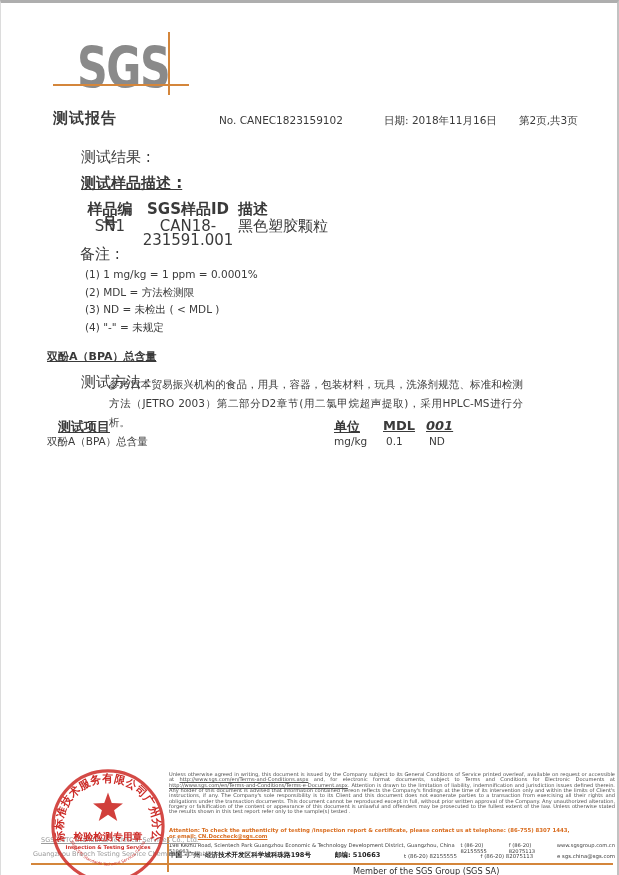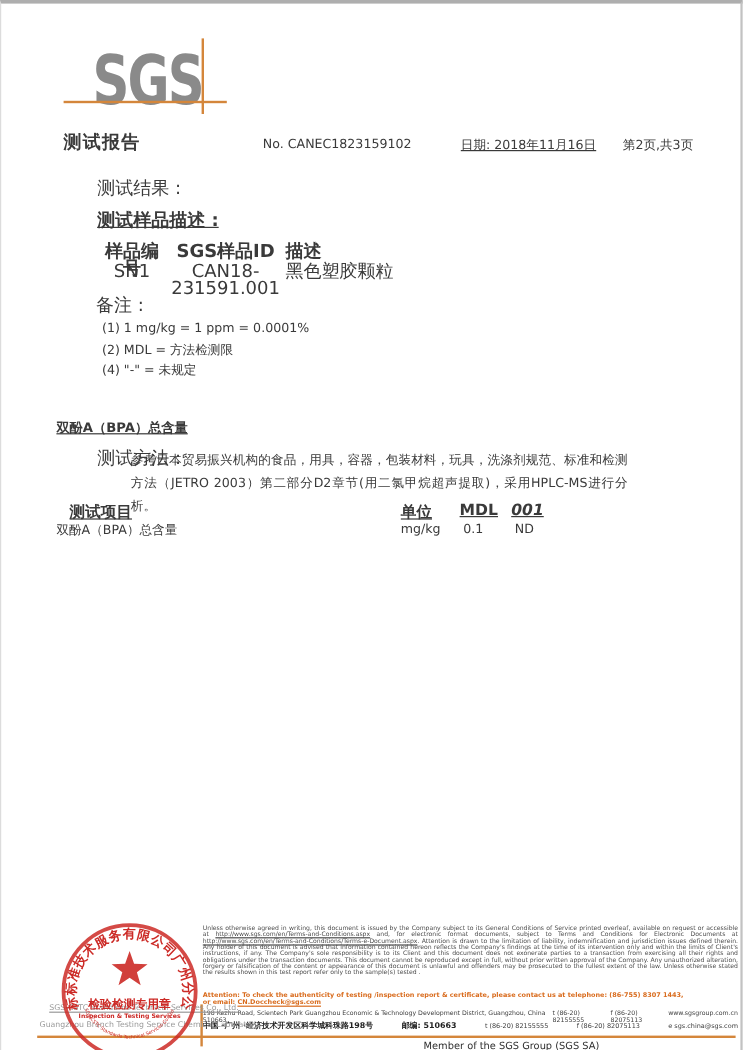--- a/index.html
+++ b/index.html
@@ -18,21 +18,21 @@
   }
   .abs{position:absolute;}
   
   .logo-text{left:76px;top:40px;font-size:57px;line-height:50px;font-weight:bold;
     letter-spacing:-2px;color:var(--logo_gray);transform:scaleX(.75);transform-origin:0 50%;}
   .logo-hline{left:52px;top:81px;width:136px;height:2px;background:var(--accent_orange);}
   .logo-vline{left:167px;top:29px;width:2px;height:63px;background:var(--accent_orange);}
   
   .doc-title{left:52px;top:106px;font-size:15px;font-weight:bold;letter-spacing:1px;}
   .report-no{left:218px;top:111px;font-size:10.5px;font-weight:500;}
-  .date-label{left:383px;top:111px;font-size:10.5px;font-weight:500;text-decoration:underline;}
+  .date-label{left:383px;top:111px;font-size:10.5px;font-weight:500;}
   .page-info{left:518px;top:111px;font-size:10.5px;font-weight:500;}
   
   .lbl{font-size:15px;line-height:14px;margin-left:34px;}
   .test-result{left:46px;top:147px;}
   .sample-heading{left:46px;top:173px;font-weight:600;text-decoration:underline;}
   .st-h1{left:48px;top:199px;width:54px;text-align:center;font-weight:bold;}
   .st-h2{left:102px;top:199px;width:102px;text-align:center;font-weight:bold;}
   .st-h3{left:203px;top:199px;font-weight:bold;}
   .st-v1{left:48px;top:216px;width:54px;text-align:center;}
   .st-v2{left:102px;top:216px;width:102px;text-align:center;}
@@ -93,20 +93,21 @@
   <div class="abs lbl st-h2">SGS样品ID</div>
   <div class="abs lbl st-h3">描述</div>
   <div class="abs lbl st-v1">SN1</div>
   <div class="abs lbl st-v2">CAN18-231591.001</div>
   <div class="abs lbl st-v3">黑色塑胶颗粒</div>
 
   <div class="abs lbl remarks-label">备注 :</div>
   <div class="abs remarks-list">
     <div class="note">(1) 1 mg/kg = 1 ppm = 0.0001%</div>
     <div class="note">(2) MDL = 方法检测限</div>
+    <div class="note">(3) ND = 未检出 ( &lt; MDL )</div>
     <div class="note">(4) "-" = 未规定</div>
   </div>
 
   <div class="abs bpa-heading">双酚A（BPA）总含量</div>
 
   <div class="abs lbl method-label">测试方法 :</div>
   <div class="abs method-text">参考日本贸易振兴机构的食品，用具，容器，包装材料，玩具，洗涤剂规范、标准和检测方法（JETRO 2003）第二部分D2章节(用二氯甲烷超声提取)，采用HPLC-MS进行分析。</div>
 
   <div class="abs rt-h rt-item-h">测试项目</div>
   <div class="abs rt-h rt-unit-h">单位</div>

